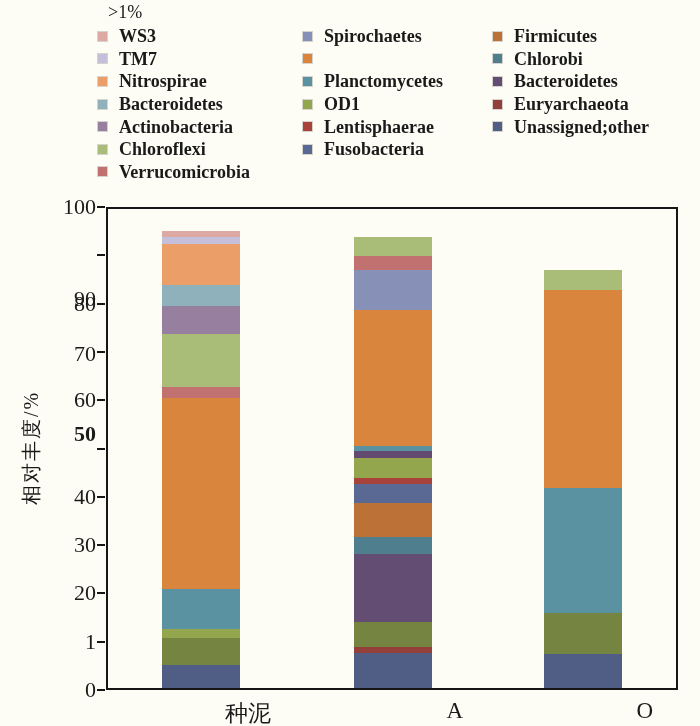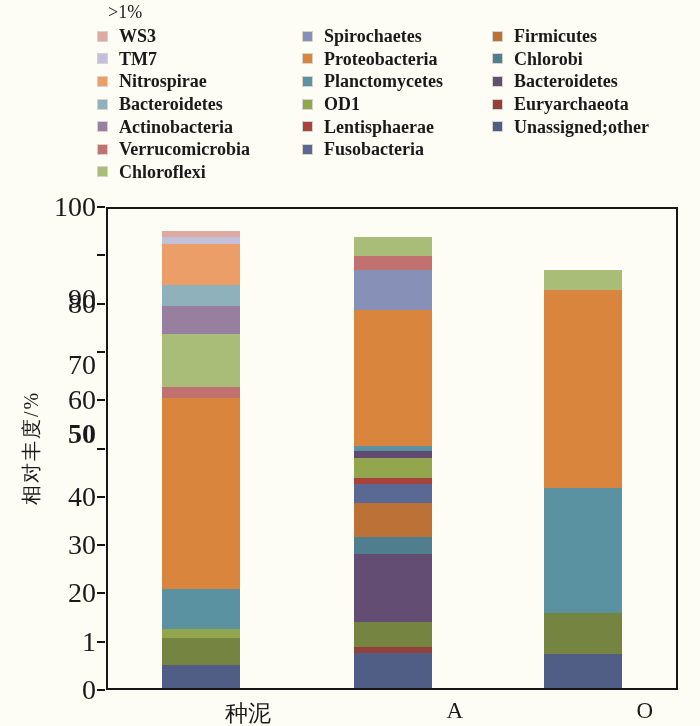--- a/index.html
+++ b/index.html
@@ -41,21 +41,21 @@
   .plot-frame{
     position:absolute;inset:0;
     border:2px solid #161616;
     box-sizing:border-box;
   }
   .ytick-mark{
     position:absolute;left:-9px;width:8px;height:2px;background:#161616;
   }
   .ytick-label{
     position:absolute;width:92px;text-align:right;
-    font-size:28px;line-height:24px;
+    font-size:22px;line-height:24px;
   }
   .y-title{
     position:absolute;left:31px;top:448px;
     transform:translate(-50%,-50%) rotate(-90deg);
     white-space:nowrap;font-size:20px;letter-spacing:2px;
   }
   .bar{
     position:absolute;bottom:0;width:78px;
     display:flex;flex-direction:column-reverse;
   }
@@ -86,36 +86,35 @@
       </div>
       <div class="legend-item">
         <span class="legend-swatch" style="background: rgb(143, 177, 187);"></span>
         <span class="legend-label">Bacteroidetes</span>
       </div>
       <div class="legend-item">
         <span class="legend-swatch" style="background: rgb(151, 128, 159);"></span>
         <span class="legend-label">Actinobacteria</span>
       </div>
       <div class="legend-item">
+        <span class="legend-swatch" style="background: rgb(169, 188, 120);"></span>
+        <span class="legend-label">Chloroflexi</span>
+      </div>
+      <div class="legend-item">
         <span class="legend-swatch" style="background: rgb(193, 113, 111);"></span>
         <span class="legend-label">Verrucomicrobia</span>
       </div>
-      <div class="legend-item">
-        <span class="legend-swatch" style="background: rgb(169, 188, 120);"></span>
-        <span class="legend-label">Chloroflexi</span>
-      </div>
     </div>
   <div class="legend-col c1">
       <div class="legend-item">
         <span class="legend-swatch" style="background: rgb(135, 145, 184);"></span>
         <span class="legend-label">Spirochaetes</span>
       </div>
       <div class="legend-item">
         <span class="legend-swatch" style="background: rgb(217, 133, 62);"></span>
-        <span class="legend-label">Proteobacteria</span>
       </div>
       <div class="legend-item">
         <span class="legend-swatch" style="background: rgb(90, 146, 162);"></span>
         <span class="legend-label">Planctomycetes</span>
       </div>
       <div class="legend-item">
         <span class="legend-swatch" style="background: rgb(147, 166, 78);"></span>
         <span class="legend-label">OD1</span>
       </div>
       <div class="legend-item">
@@ -153,21 +152,21 @@
   <div class="y-title">相对丰度/%</div>
 
   <div id="ytick-labels">
       <div class="ytick-label" style="left: 4px; top: 678px;">0</div>
       <div class="ytick-label" style="left: 4px; top: 629.7px;">1</div>
       <div class="ytick-label" style="left: 4px; top: 581.4px;">20</div>
       <div class="ytick-label" style="left: 4px; top: 533.1px;">30</div>
       <div class="ytick-label" style="left: 4px; top: 484.8px;">40</div>
       <div class="ytick-label" style="left: 4px; top: 422px; font-weight: bold;">50</div>
       <div class="ytick-label" style="left: 4px; top: 388.2px;">60</div>
-      <div class="ytick-label" style="left: 4px; top: 353px;">70</div>
+      <div class="ytick-label" style="left: 4px; top: 342px;">70</div>
       <div class="ytick-label" style="left: 4px; top: 291.6px;">80</div>
       <div class="ytick-label" style="left: 4px; top: 243.3px; margin-top: 44px;">90</div>
       <div class="ytick-label" style="left: 4px; top: 195px;">100</div>
     </div>
 
   <div class="plot-area">
     <div id="bars">
         <div class="bar" style="left: 56px; width: 78px;">
           <div class="bar-segment" style="height: 25.1px; background: rgb(80, 94, 133);"></div>
           <div class="bar-segment" style="height: 26.6px; background: rgb(118, 132, 66);"></div>

